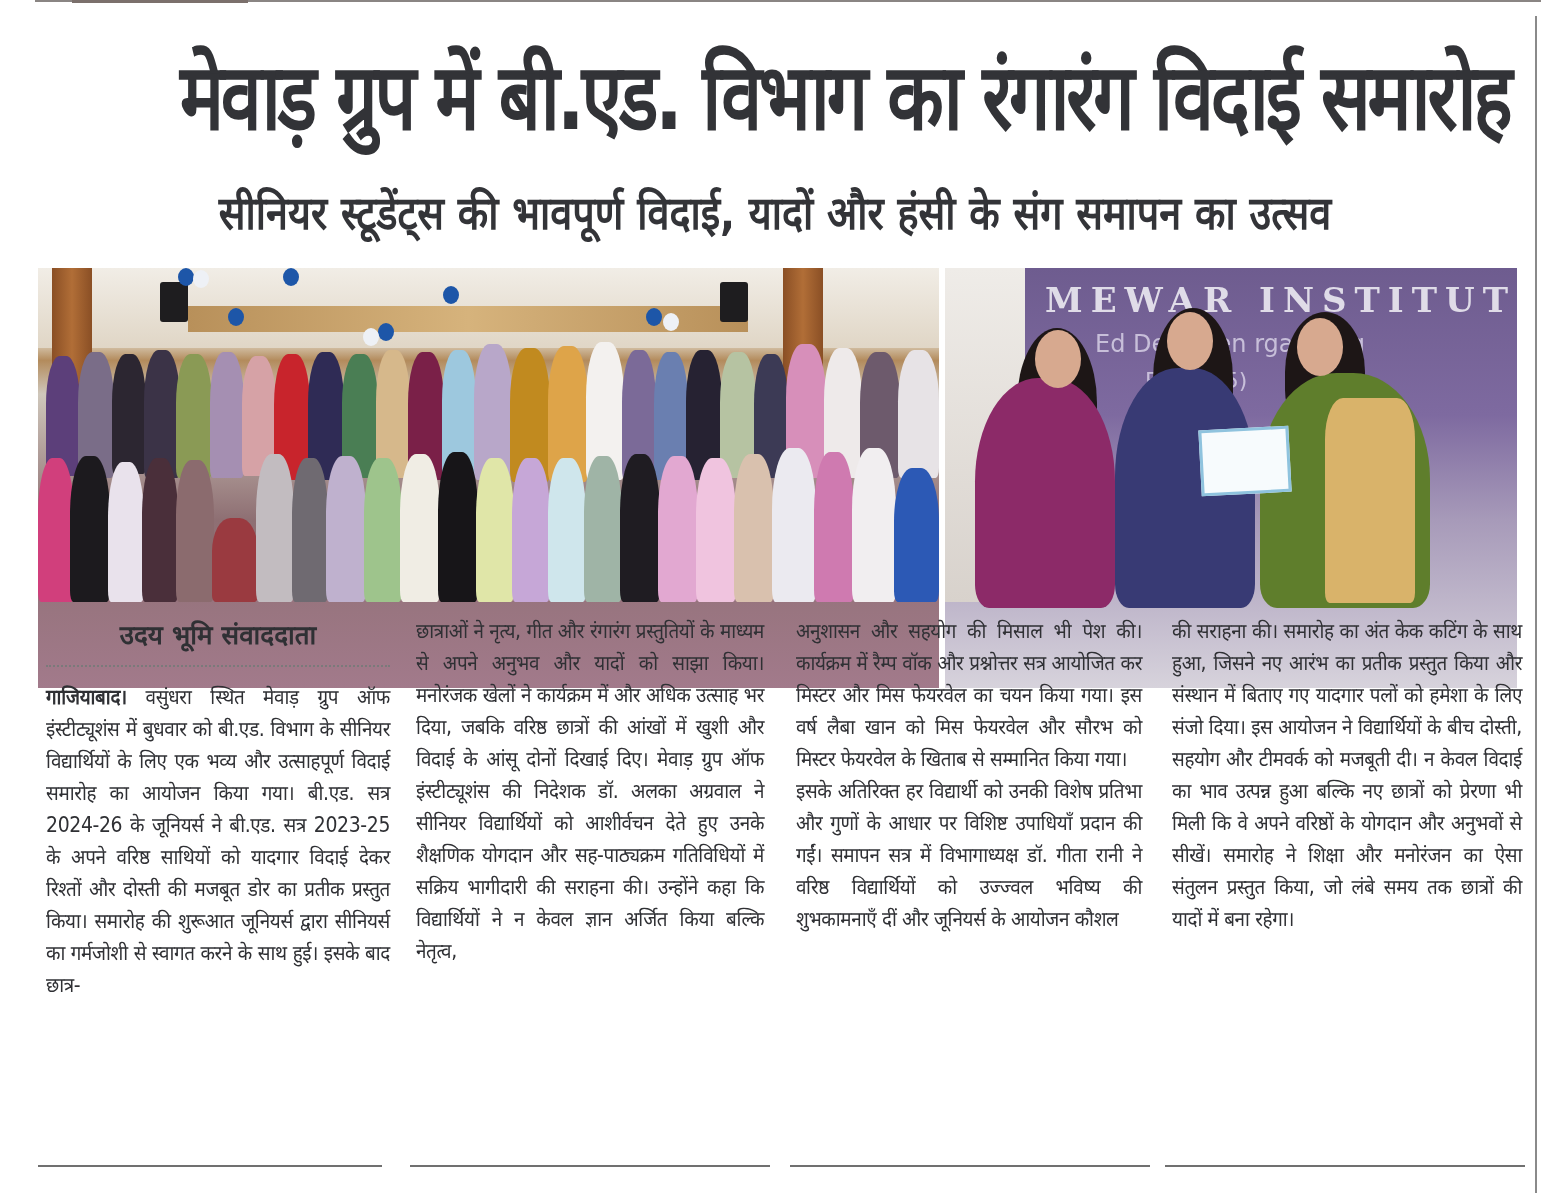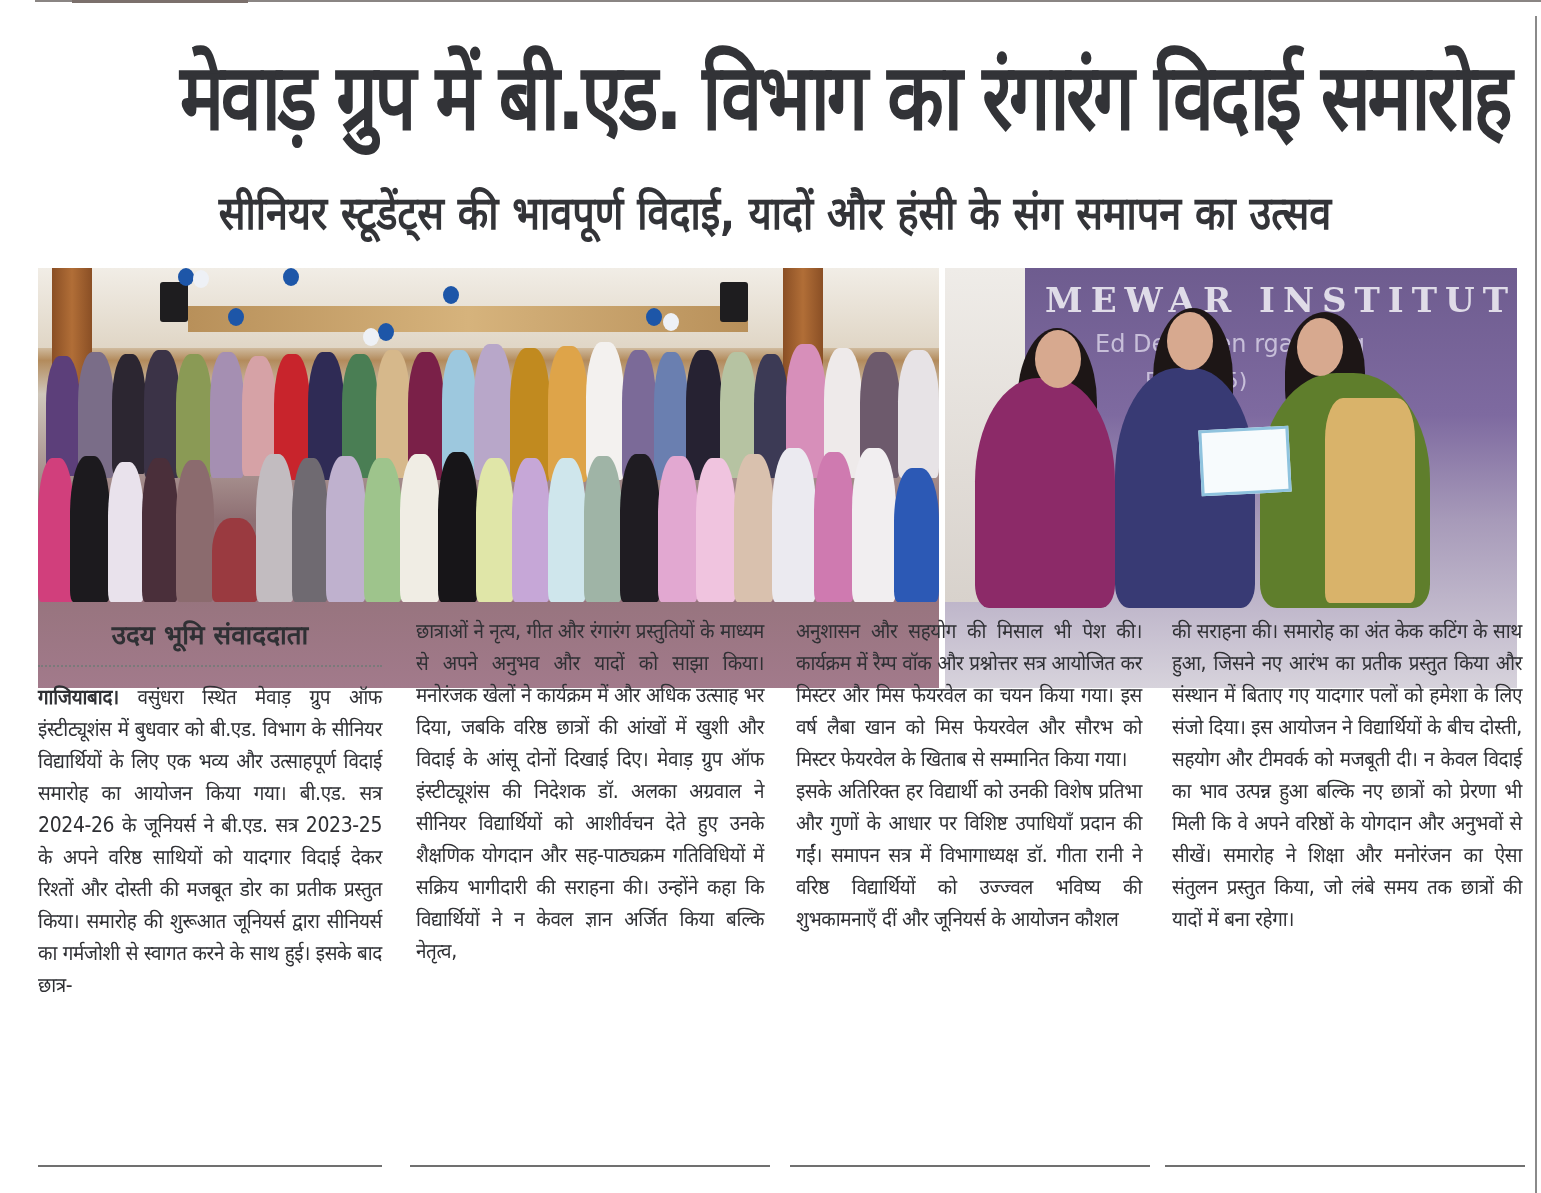--- a/index.html
+++ b/index.html
@@ -43,21 +43,21 @@
   .a-screen-sub { position:absolute; left:150px; top:62px; font-family:"DejaVu Sans", sans-serif; font-size:24px; color:#dcd6ea; white-space:nowrap; opacity:.8; }
   .a-screen-sub2 { position:absolute; left:200px; top:100px; font-family:"DejaVu Sans", sans-serif; font-size:22px; color:#dcd6ea; white-space:nowrap; opacity:.8; }
   .a-wall { position:absolute; left:0; top:0; width:80px; height:334px; background:linear-gradient(180deg,#efece8,#d8d2cc); }
   .a-woman { position:absolute; border-radius: 45% 45% 10% 10%; }
   .a-face { position:absolute; width:46px; height:58px; border-radius:50%; background:#d7a98f; }
   .a-hair { position:absolute; border-radius:50% 50% 35% 35%; background:#1d1616; }
   .a-cert { position:absolute; left:255px; top:160px; width:90px; height:66px; background:#f7fbfd; border:3px solid #8fc3de; transform:rotate(-3deg); }
 
   .col { position: absolute; top: 615px; font-family: "DejaVu Sans", sans-serif; font-size: 20.5px; line-height: 32px; color: #2f3034; text-align: justify; text-align-last: justify; }
   .col p { text-align: justify; text-align-last: left; letter-spacing: -0.4px; }
-  .col1 { left: 38px; width: 344px; }
+  .col1 { left: 46px; width: 344px; }
   .col2 { left: 416px; width: 348px; }
   .col3 { left: 796px; width: 346px; }
   .col4 { left: 1172px; width: 350px; }
   .byline { font-weight: bold; font-size: 26px; line-height: 40px; text-align: center; text-align-last: center; padding-top: 0; height: 48px; }
   .dotted { border-top: 2px dotted #7a7a7a; height: 0; margin: 2px 0 14px 0; }
   .dateline { font-weight: bold; }
   .col-rule { position: absolute; top: 1165px; height: 2px; background: #707070; }
 
   .col1 p, .col2 p, .col3 p, .col4 p { transform: scaleX(0.92); transform-origin: left top; width: 108.7%; }
 </style>

